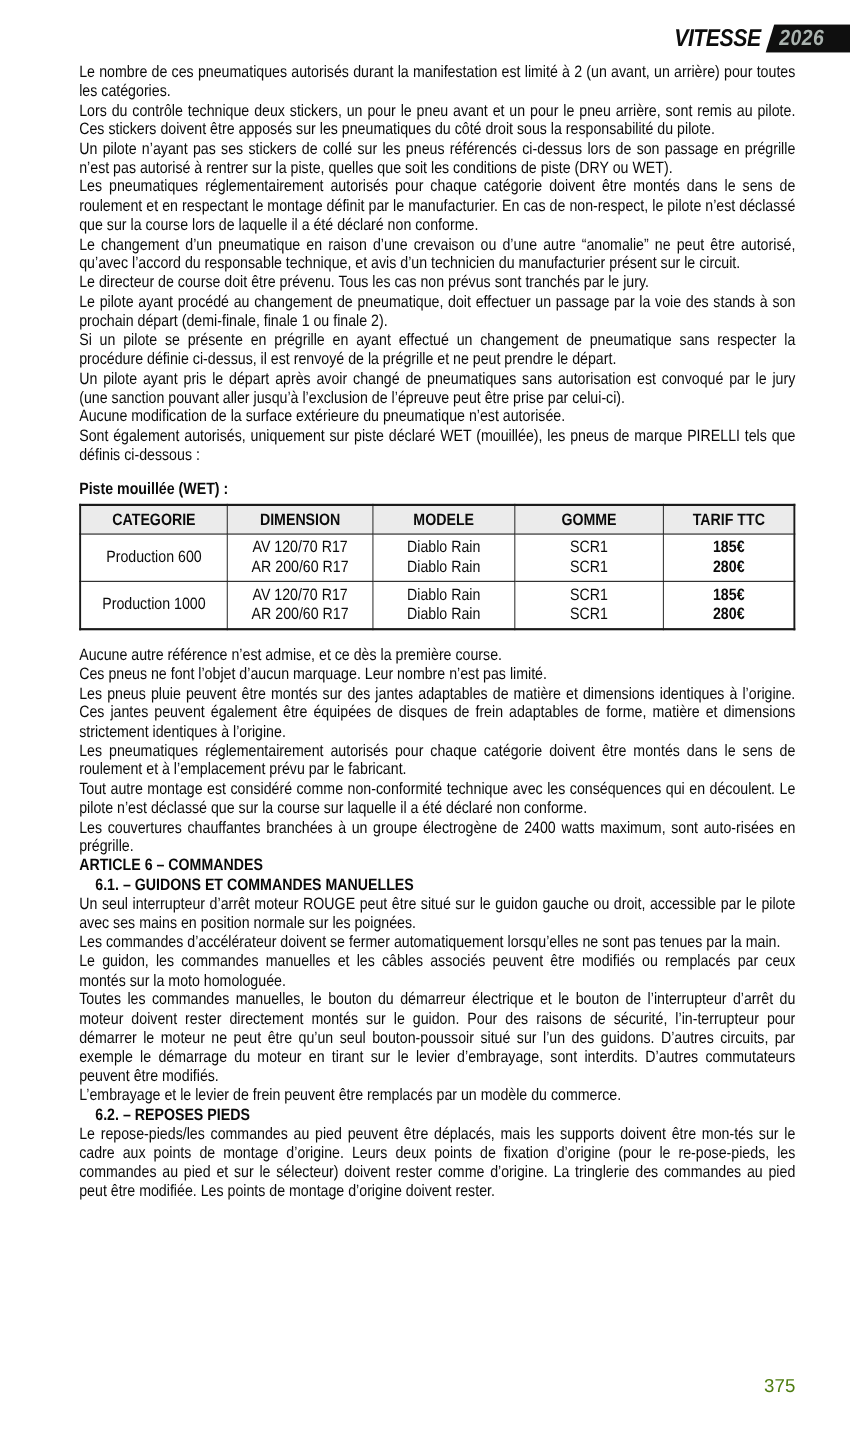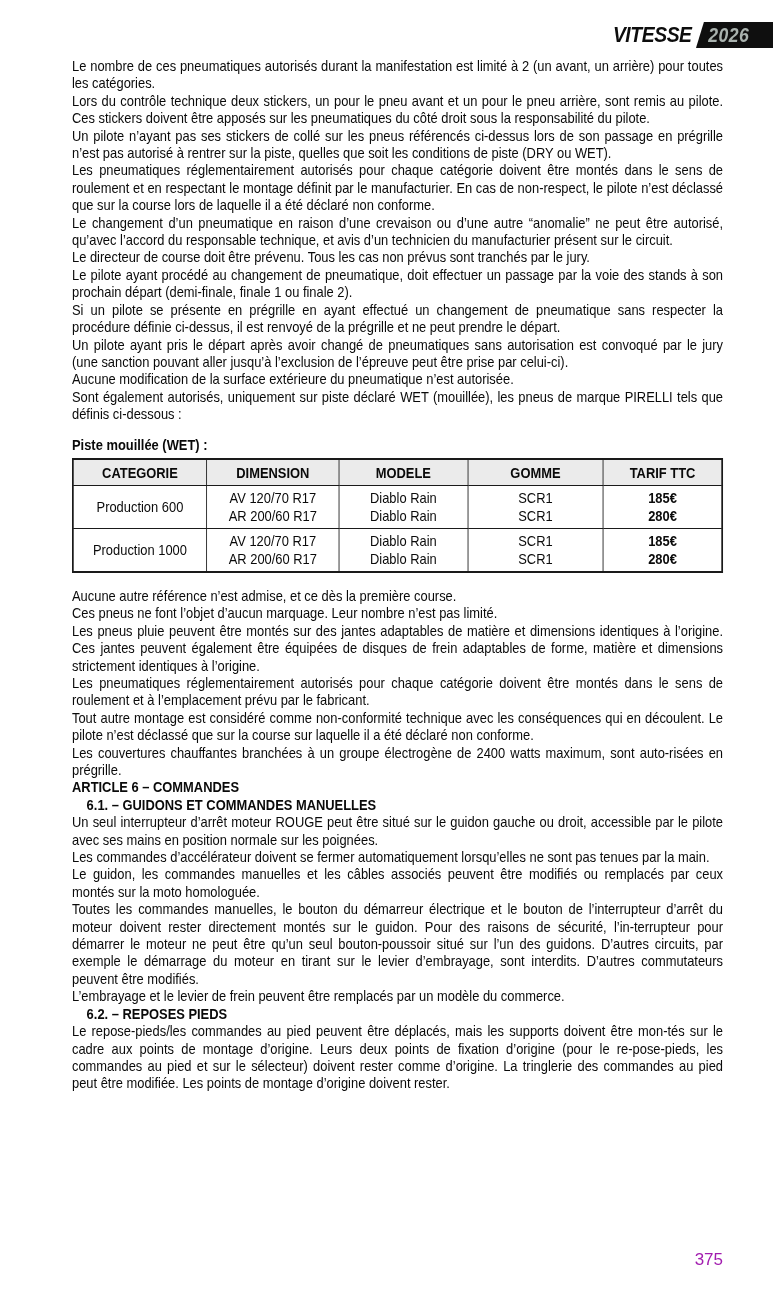--- a/index.html
+++ b/index.html
@@ -26,21 +26,21 @@
   .gap-lg{margin-top:17px;}
   .indent{padding-left:17px;}
   .table-title{margin-top:13px;font-weight:bold;font-size:15px;line-height:17.4px;}
   table.tyres{width:100%;border-collapse:collapse;margin-top:5px;border:2.5px solid #1a1a1a;}
   table.tyres th,table.tyres td{border:1.5px solid #1a1a1a;text-align:center;
       font-size:15px;line-height:17.5px;padding:2px 2px;}
   table.tyres th{background:#ebebeb;font-weight:bold;height:21px;}
   table.tyres td{height:38px;vertical-align:middle;}
   td.tarif{font-weight:bold;}
   .after-table{margin-top:14px;}
-  .page-number{position:absolute;right:50px;top:1250px;font-size:17px;color:#a21caf;}
+  .page-number{position:absolute;right:50px;top:1250px;font-size:17px;color:#4d7c0f;}
 </style>
 </head>
 <body>
 
 <div class="logo">
   <span class="logo-brand">VITESSE</span>
   <span class="logo-yearbox">
     <span class="logo-year">2026</span>
   </span>
 </div>

